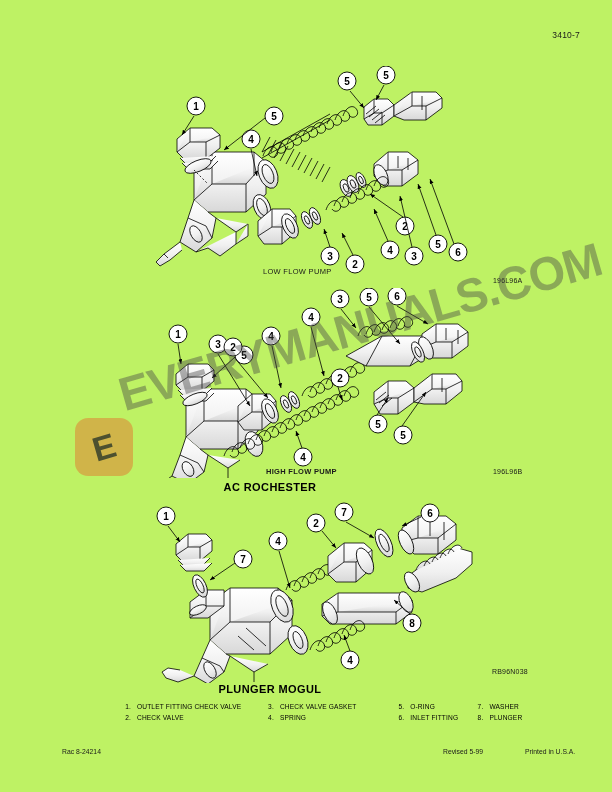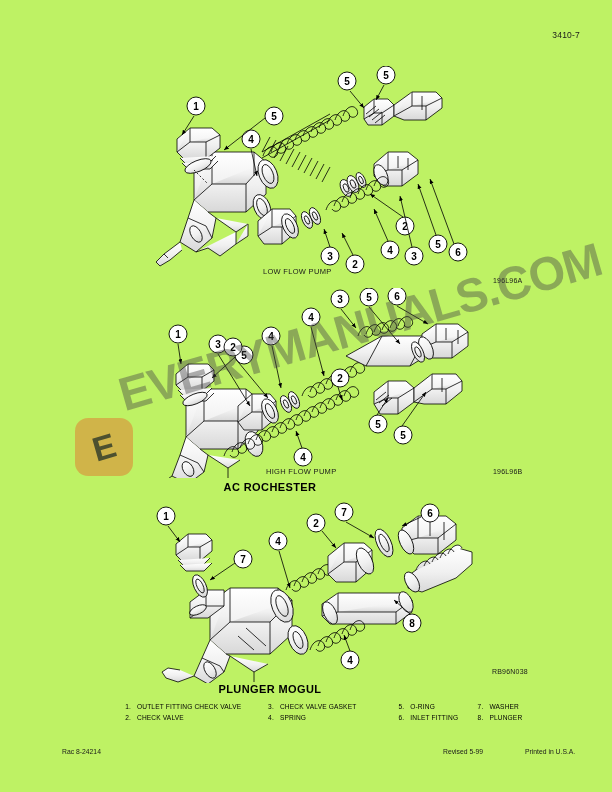--- a/index.html
+++ b/index.html
@@ -475,21 +475,21 @@
       <path d="M191,21 L206,40"></path>
       <path d="M219,19 L250,56"></path>
       <path d="M247,18 L278,36"></path>
       <path d="M188,99 L192,112"></path>
       <path d="M227,127 L238,110"></path>
       <path d="M252,138 L276,104"></path>
       <path d="M152,160 L146,143"></path>
     </g>
   </svg>
 
-  <div class="fig-caption" style="left:266px; top:467px;">HIGH FLOW PUMP</div>
+  <div class="fig-caption" style="left:266px; top:467px;font-weight:bold;">HIGH FLOW PUMP</div>
   <div class="fig-ref" style="left:493px; top:468px;">196L96B</div>
   <div class="section-heading" style="top:481px;">AC ROCHESTER</div>
 
   <svg class="diagram" style="left:150px; top:498px;" width="345" height="185" viewBox="0 0 345 185">
     <g stroke="#000" fill="none" stroke-width="0.8" stroke-linejoin="round">
 
       <g fill="url(#mg)">
         <path d="M60,105 L80,90 L128,90 L142,102 L142,136 L120,156 L76,156 L60,142 Z"></path>
         <path d="M80,90 L80,124 L60,142"></path>
         <path d="M80,124 L120,124 L142,102"></path>

